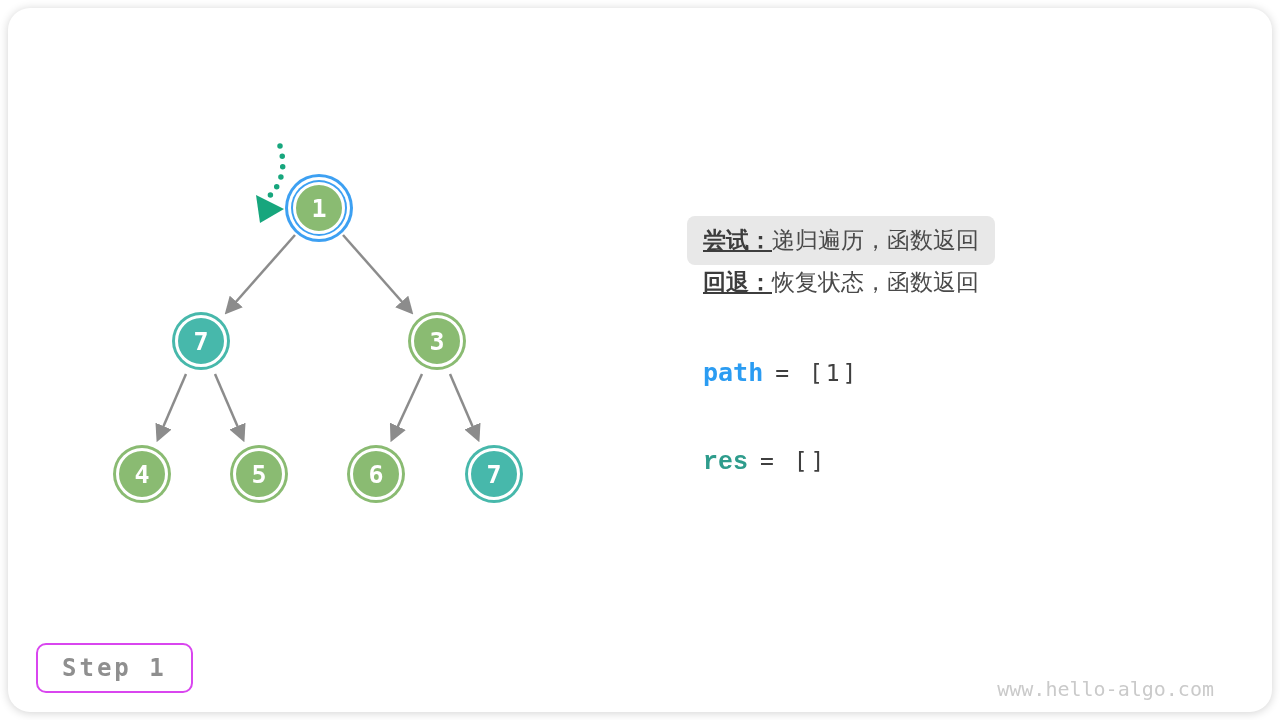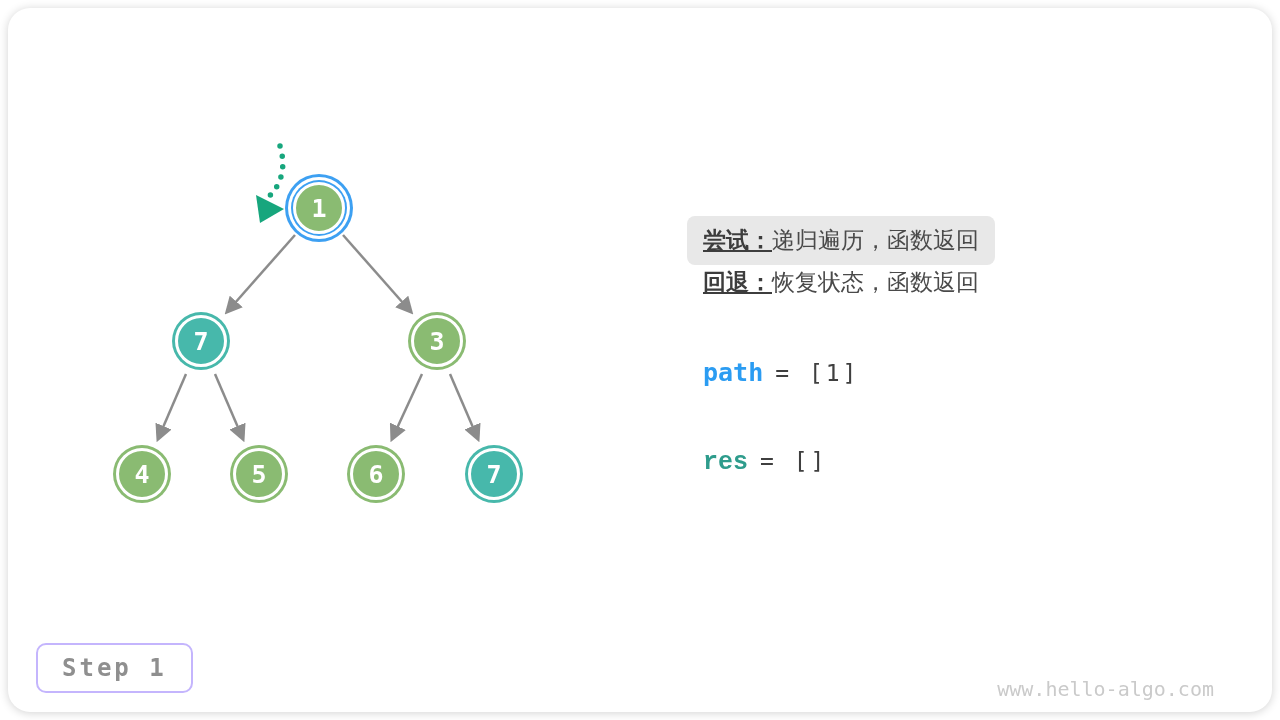--- a/index.html
+++ b/index.html
@@ -25,21 +25,21 @@
     color:var(--code-gray);white-space:nowrap;}
   .code-line .var-name{font-weight:bold;font-size:25px;}
   .code-line.path-line{left:703px;top:330px;margin-top:28px;}
   .code-line.path-line .var-name{color:var(--path-blue);}
   .code-line.res-line{left:703px;top:448px;}
   .code-line.res-line .var-name{color:var(--res-teal);font-family:Liberation Mono, monospace;}
   .var-value{margin-left:12px;letter-spacing:3px;}
 
   
   .step-badge{position:absolute;left:36px;top:643px;background:#fff;
-    border:2px solid #c4b5fd;border-radius:10px;padding:9px 24px;
+    border:2px solid #d946ef;border-radius:10px;padding:9px 24px;
     font-family:"DejaVu Sans Mono",monospace;font-weight:bold;font-size:24px;
     color:var(--step-gray);letter-spacing:3px;}
 
   .watermark{position:absolute;right:66px;top:677px;
     font-family:"DejaVu Sans Mono",monospace;font-size:20px;color:var(--watermark-gray);}
 </style>
 </head>
 <body>
 
 <div class="card"></div>

